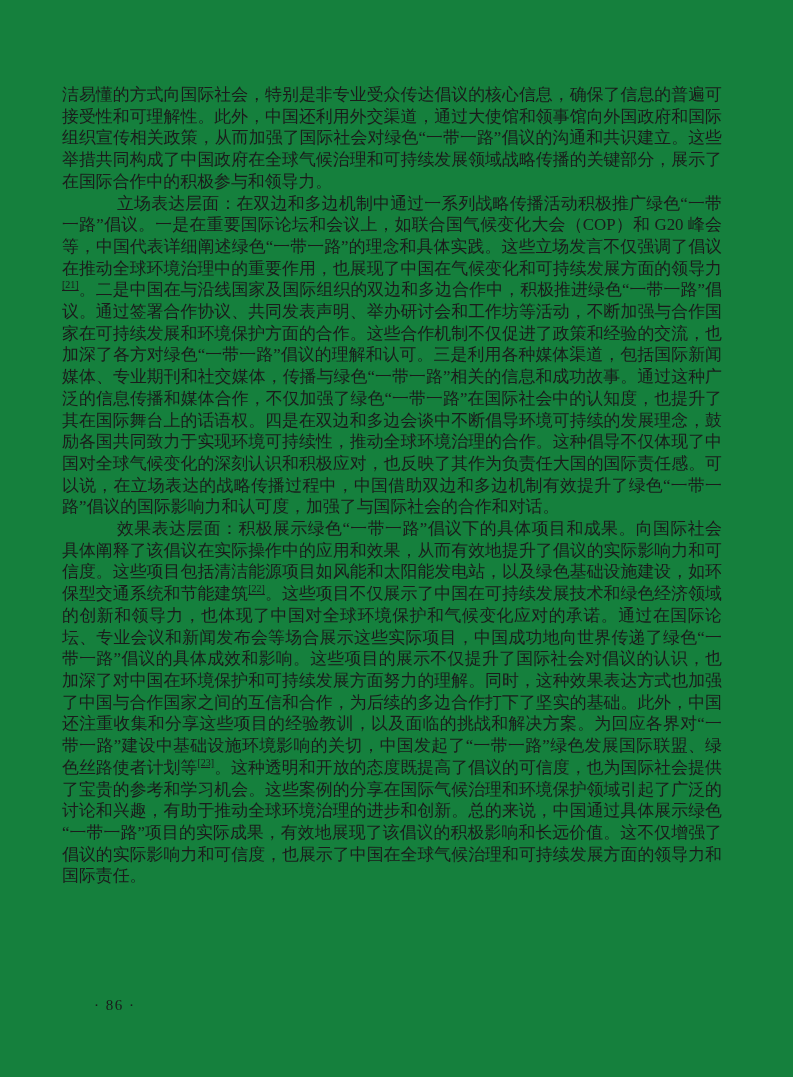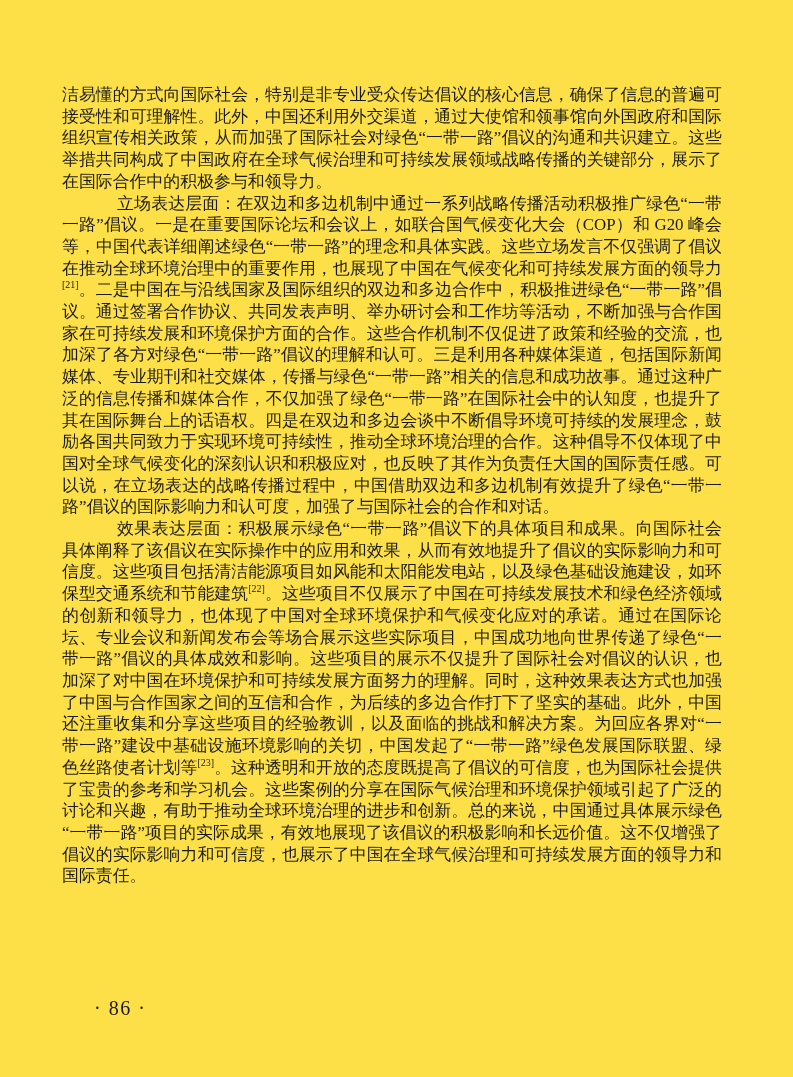--- a/index.html
+++ b/index.html
@@ -9,21 +9,21 @@
   }
   body {
     width: 793px;
     height: 1077px;
     overflow: hidden;
   }
   .page {
     position: relative;
     width: 793px;
     height: 1077px;
-    background: #fde047;
+    background: #15803d;
     font-family: "Liberation Serif", "DejaVu Serif", serif;
     color: #1b1b1b;
   }
   .text-block {
     position: absolute;
     left: 62px;
     top: 84px;
     width: 660px;
     font-size: 16.9px;
     line-height: 21.7px;
@@ -36,26 +36,27 @@
     text-indent: 0;
   }
   p.para.indent {
     text-indent: 55px;
   }
   sup.cite {
     font-size: 10px;
     line-height: 0;
     vertical-align: super;
     letter-spacing: 0;
+    text-decoration: underline;
   }
   .page-number {
     position: absolute;
     left: 94px;
     top: 997px;
-    font-size: 20px;
+    font-size: 15px;
     letter-spacing: 1.5px;
     color: #1b1b1b;
   }
 </style>
 </head>
 <body>
 
 <div class="page">
   <div class="text-block">
       <p class="para"><span>洁易懂的方式向国际社会，特别是非专业受众传达倡议的核心信息，确保了信息的普遍可接受性和可理解性。此外，中国还利用外交渠道，通过大使馆和领事馆向外国政府和国际组织宣传相关政策，从而加强了国际社会对绿色“一带一路”倡议的沟通和共识建立。这些举措共同构成了中国政府在全球气候治理和可持续发展领域战略传播的关键部分，展示了在国际合作中的积极参与和领导力。</span></p>

